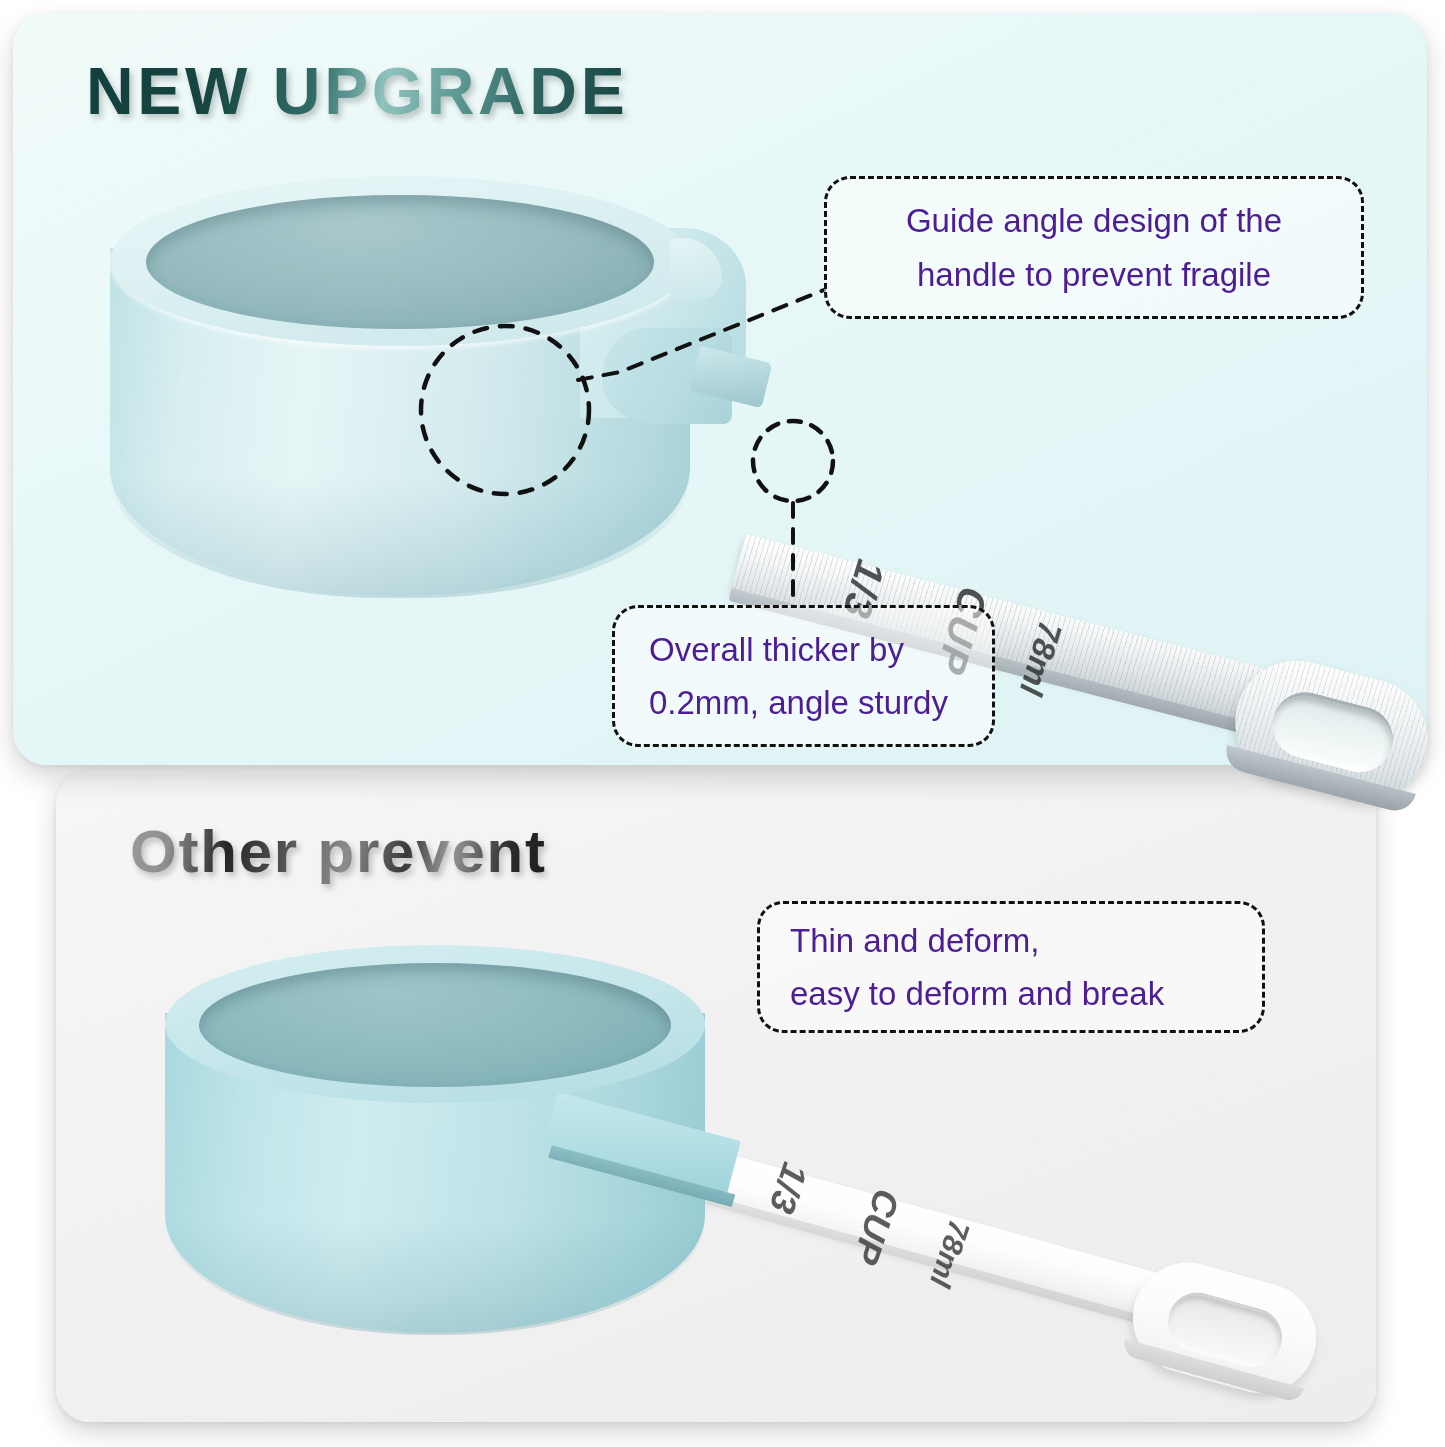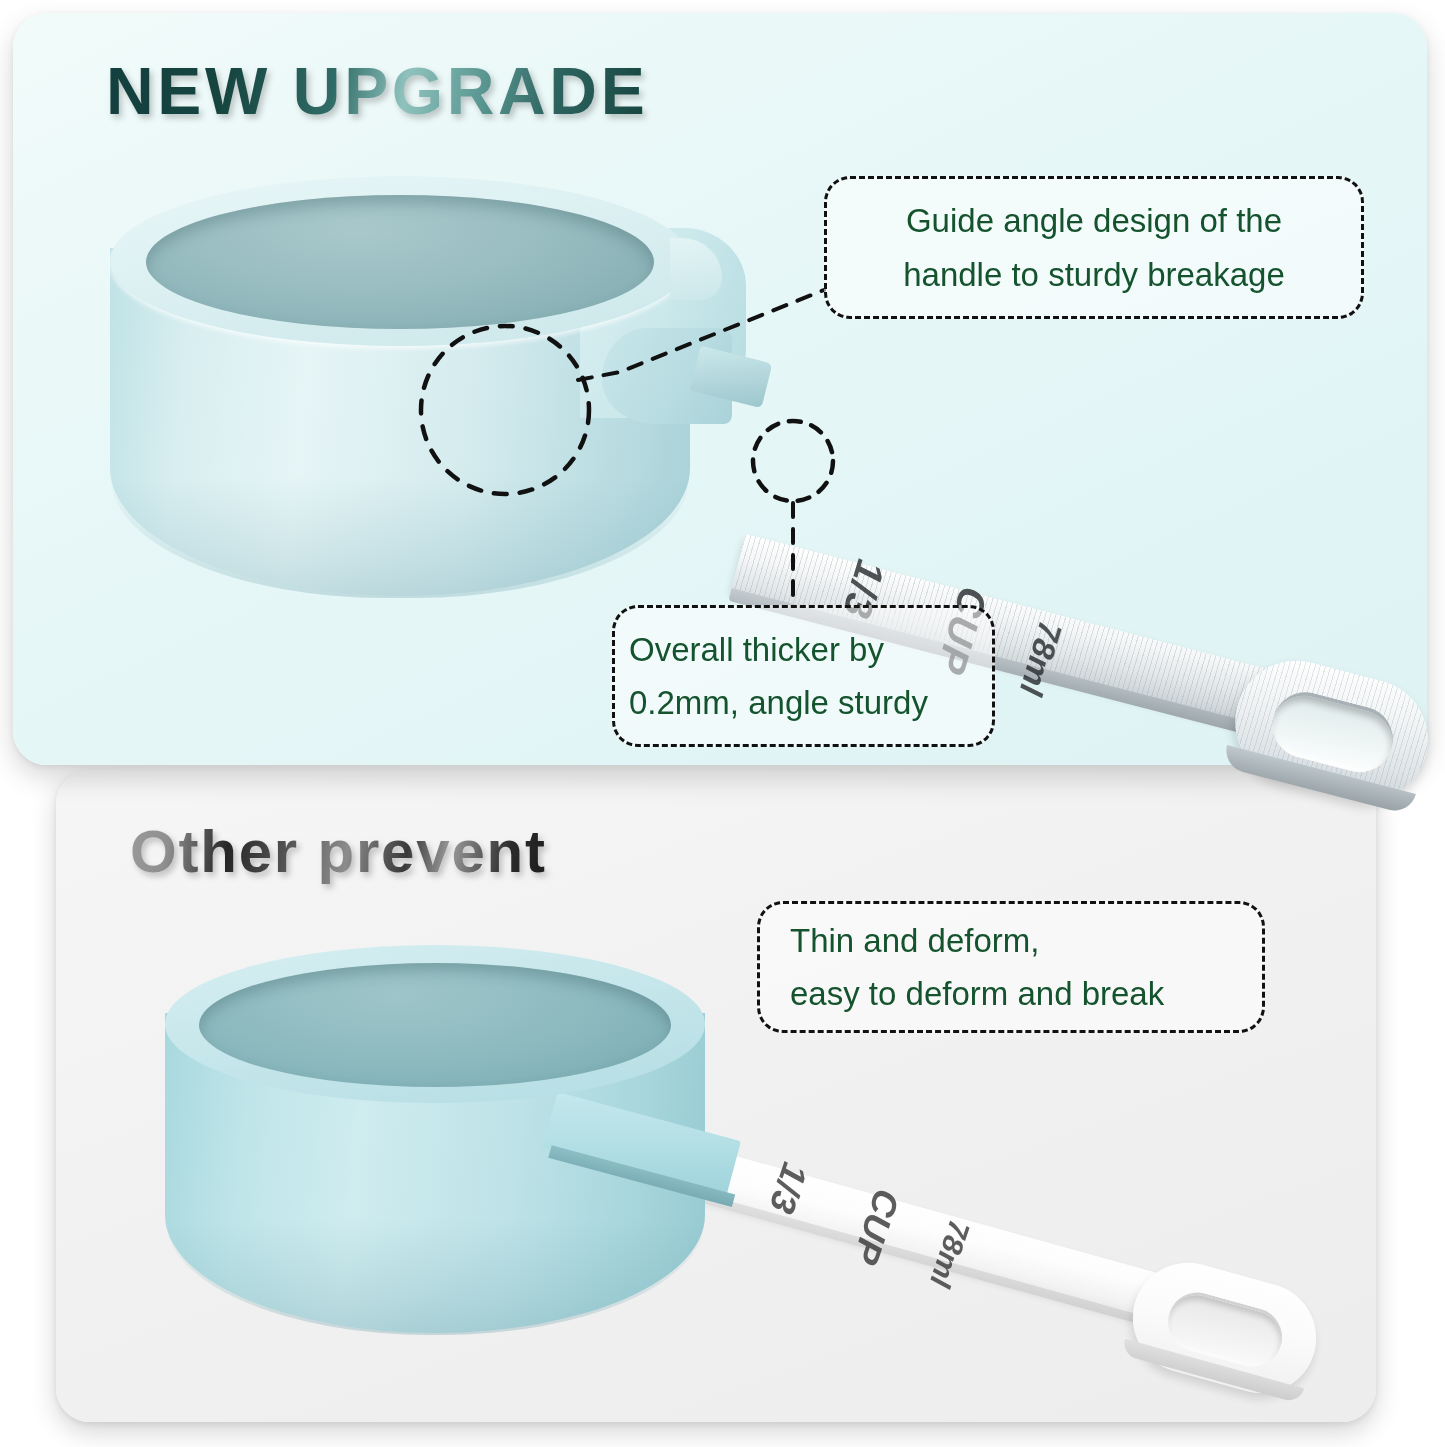--- a/index.html
+++ b/index.html
@@ -32,44 +32,43 @@
     letter-spacing:.055em;
     white-space:nowrap;
     -webkit-background-clip:text;background-clip:text;
     color:transparent;
     -webkit-text-fill-color:transparent;
   }
   #title-new{
     left:86px;top:53px;font-size:66px;
     background-image:linear-gradient(100deg,#13403f 0%,#16443f 22%,#2f6b66 42%,#8fc2bd 55%,#5e9a95 68%,#2d6460 82%,#17443f 100%);
     filter:drop-shadow(3px 4px 3px rgba(0,0,0,.22));
-    margin-left:20px;
   }
   #title-other{
     left:130px;top:817px;font-size:60px;letter-spacing:.03em;
     background-image:linear-gradient(100deg,#9a9a9a 0%,#8f8f8f 10%,#262626 24%,#545454 38%,#8c8c8c 52%,#3a3a3a 66%,#9a9a9a 76%,#2b2b2b 90%,#1d1d1d 100%);
     filter:drop-shadow(3px 4px 3px rgba(0,0,0,.22));
   }
 
   
   .callout{
     position:absolute;
     border:3px dashed #111;
     border-radius:26px;
     background:rgba(255,255,255,.52);
     display:flex;flex-direction:column;justify-content:center;
     box-sizing:border-box;
-    color:#14532d;
+    color:#4c1d95;
     font-size:33px;
     line-height:1.62;
     padding:14px 26px;
   }
   .callout span{display:block;white-space:nowrap;}
   #callout-guide{left:824px;top:176px;width:540px;height:143px;align-items:center;}
-  #callout-thicker{left:612px;top:605px;width:383px;height:142px;align-items:flex-start;padding-left:14px;}
+  #callout-thicker{left:612px;top:605px;width:383px;height:142px;align-items:flex-start;padding-left:34px;}
   #callout-thin{left:757px;top:901px;width:508px;height:132px;align-items:flex-start;padding-left:30px;}
 
   
   #annot{position:absolute;left:0;top:0;width:1445px;height:1447px;pointer-events:none;}
 
   
   #prod-top{position:absolute;left:110px;top:168px;width:1260px;height:520px;}
 
   
   #handle-top{
@@ -305,21 +304,21 @@
     <circle cx="793" cy="461" r="40" fill="none" stroke="#111" stroke-width="4.5" stroke-dasharray="12 11" stroke-linecap="round"></circle>
 
     <path d="M 793 503 L 793 606" fill="none" stroke="#111" stroke-width="4" stroke-dasharray="14 12" stroke-linecap="round"></path>
   </svg>
 
   <div class="heading" id="title-new">NEW UPGRADE</div>
   <div class="heading" id="title-other">Other prevent</div>
 
   <div class="callout" id="callout-guide">
     <span>Guide angle design of the</span>
-    <span>handle to sturdy breakage</span>
+    <span>handle to prevent fragile</span>
   </div>
 
   <div class="callout" id="callout-thicker">
     <span>Overall thicker by</span>
     <span>0.2mm, angle sturdy</span>
   </div>
 
   <div class="callout" id="callout-thin">
     <span>Thin and deform,</span>
     <span>easy to deform and break</span>

